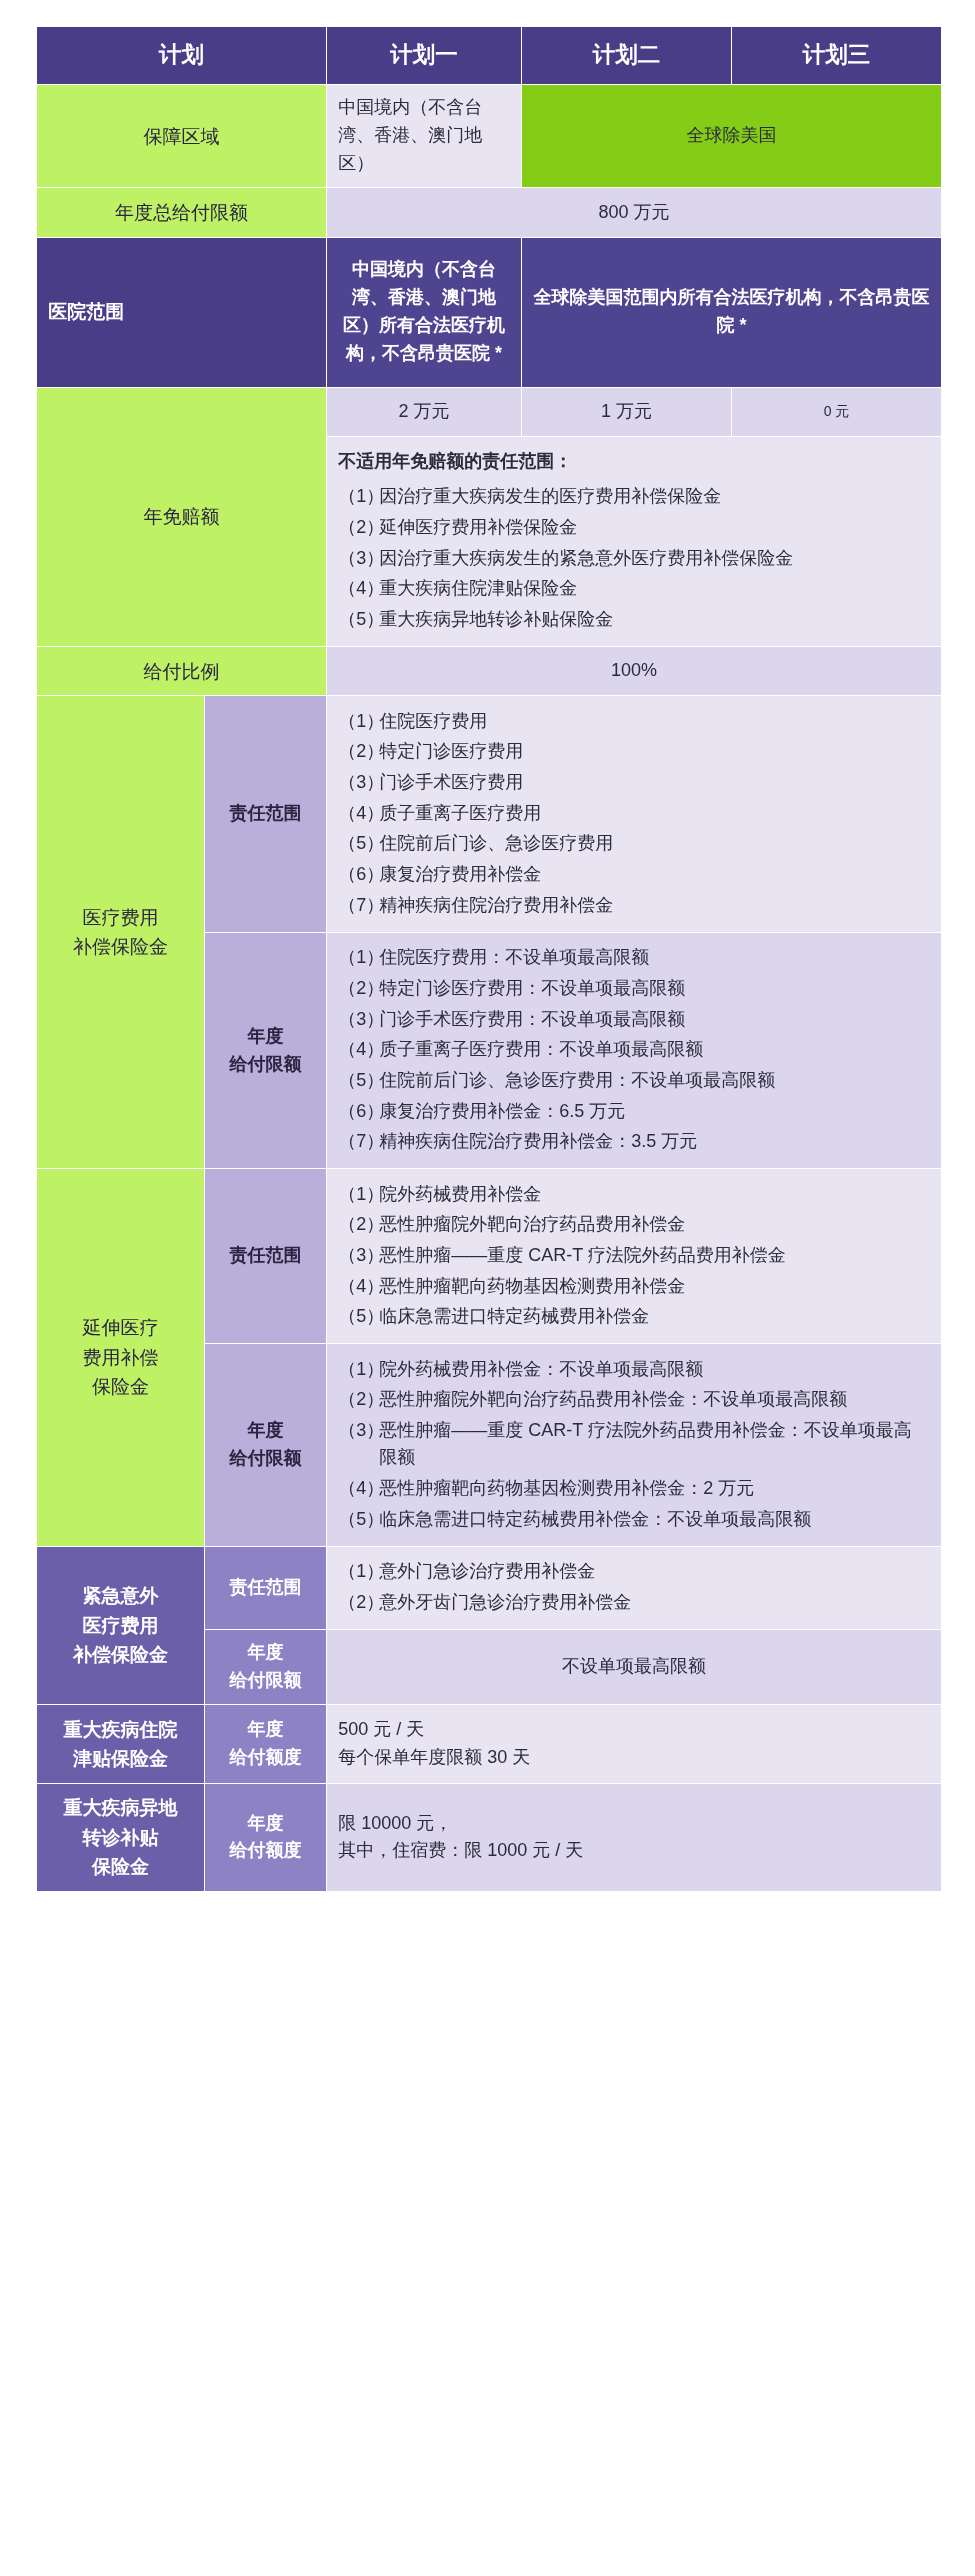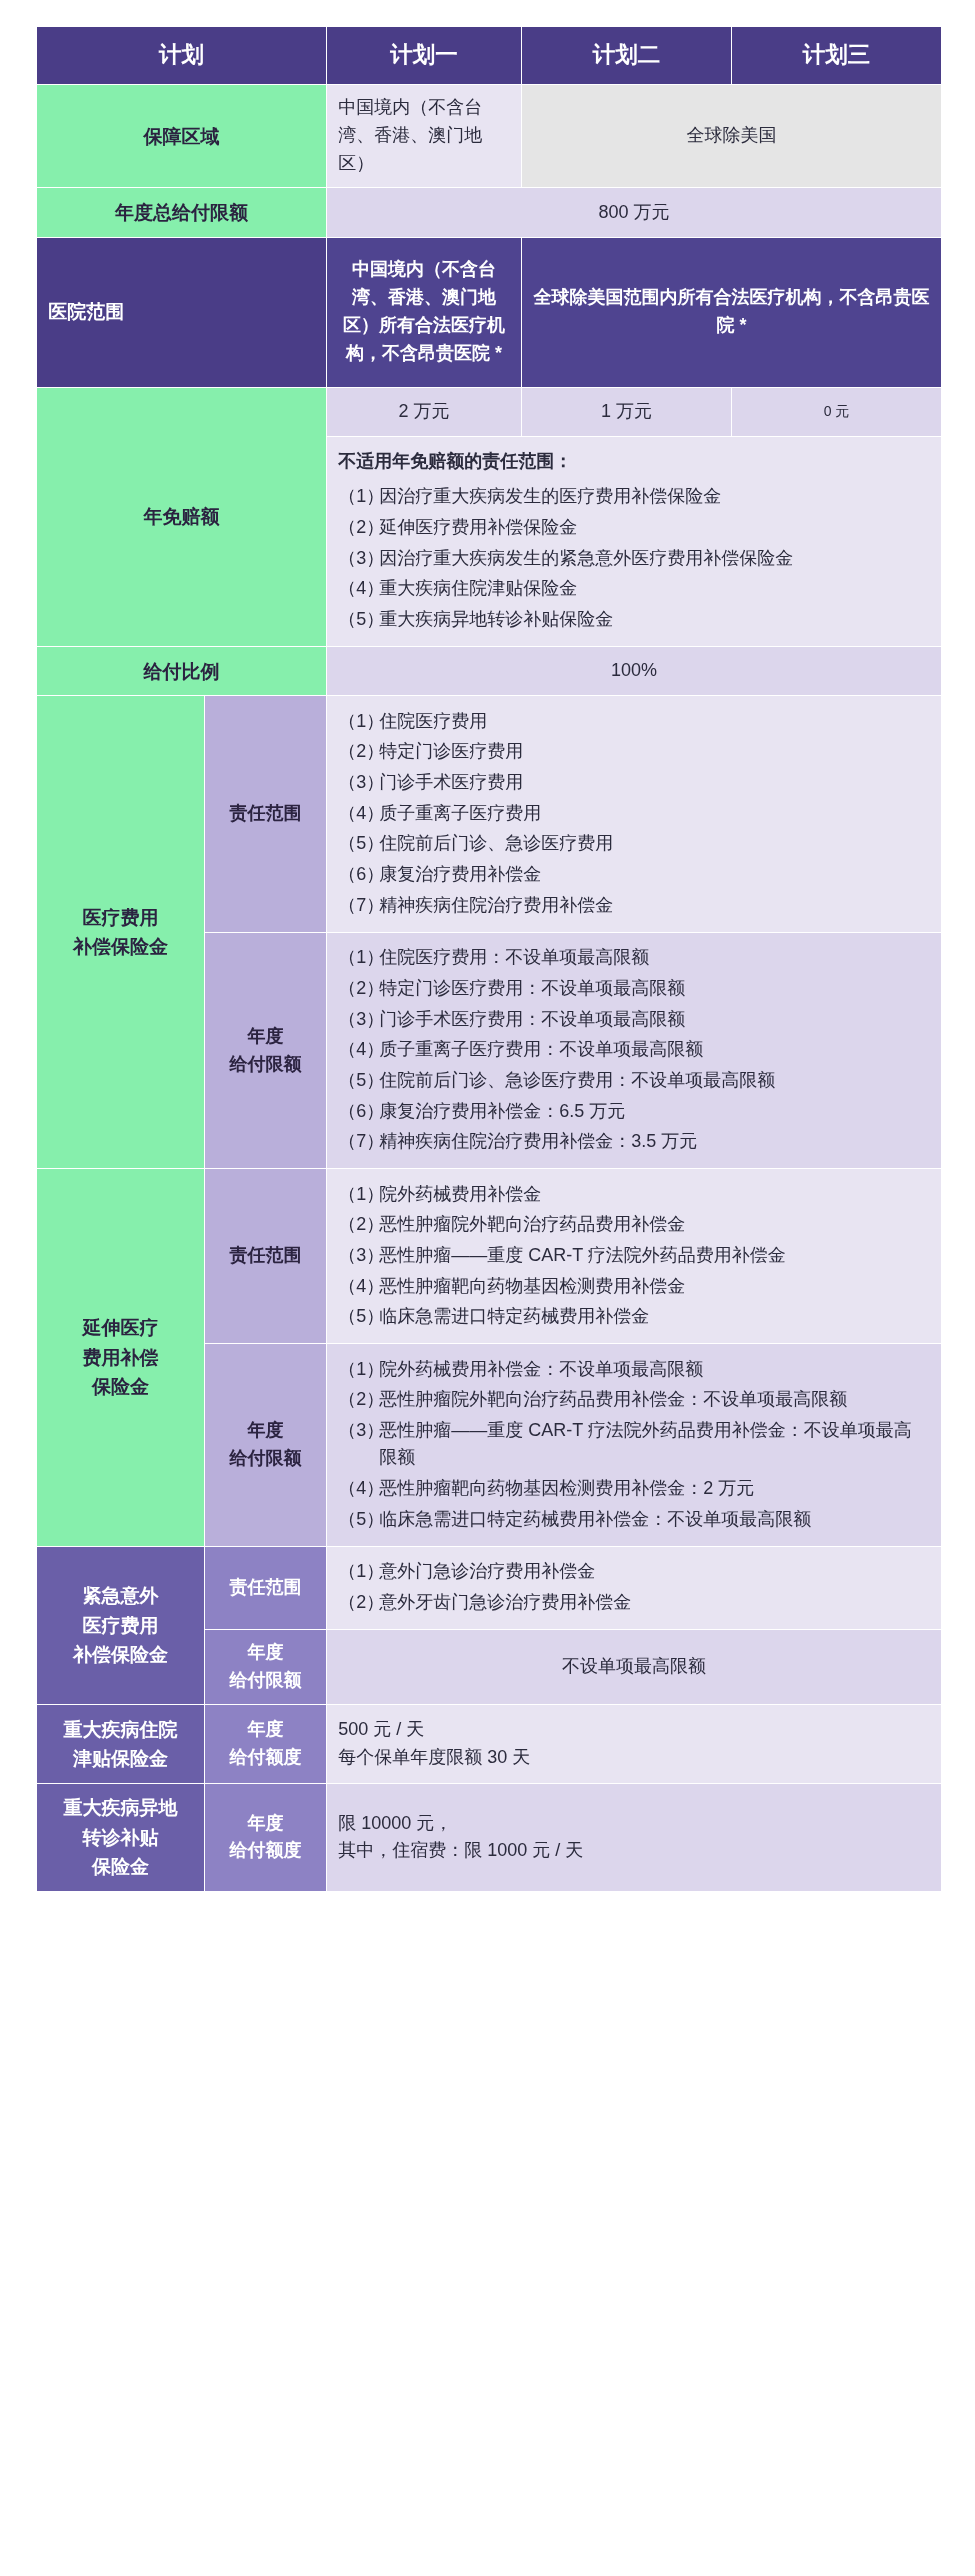--- a/index.html
+++ b/index.html
@@ -37,25 +37,25 @@
     background: #4a3d87;
     color: #ffffff;
     font-weight: bold;
     font-size: 22.5px;
     text-align: center;
     height: 58px;
     padding: 5.6px 3.7px;
   }
   
   .lbl {
-    background: #86efac;
+    background: #bef264;
     color: #2b2340;
     text-align: center;
     font-size: 19px;
-    font-weight: bold;
+    font-weight: normal;
   }
   .lbl-dark {
     background: #4a3d87;
     color: #ffffff;
     font-size: 19px;
     font-weight: bold;
   }
   .lbl-deep {
     background: #6a5fa8;
     color: #ffffff;
@@ -78,21 +78,21 @@
     font-weight: bold;
   }
   
   .val {
     background: #e8e4f2;
     color: #2b2b3d;
     text-align: left;
     font-size: 18px;
   }
   .val-c {
-    background: #e5e5e5;
+    background: #84cc16;
     color: #2b2b3d;
     text-align: center;
     font-size: 18px;
   }
   .val-alt {
     background: #dcd6ec;
     color: #2b2b3d;
     text-align: left;
     font-size: 18px;
   }

